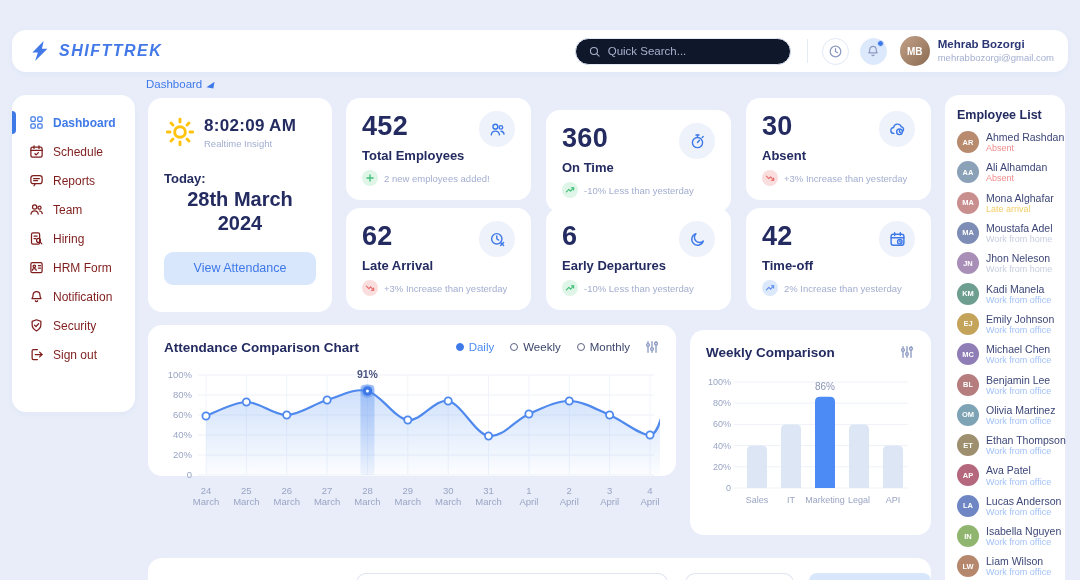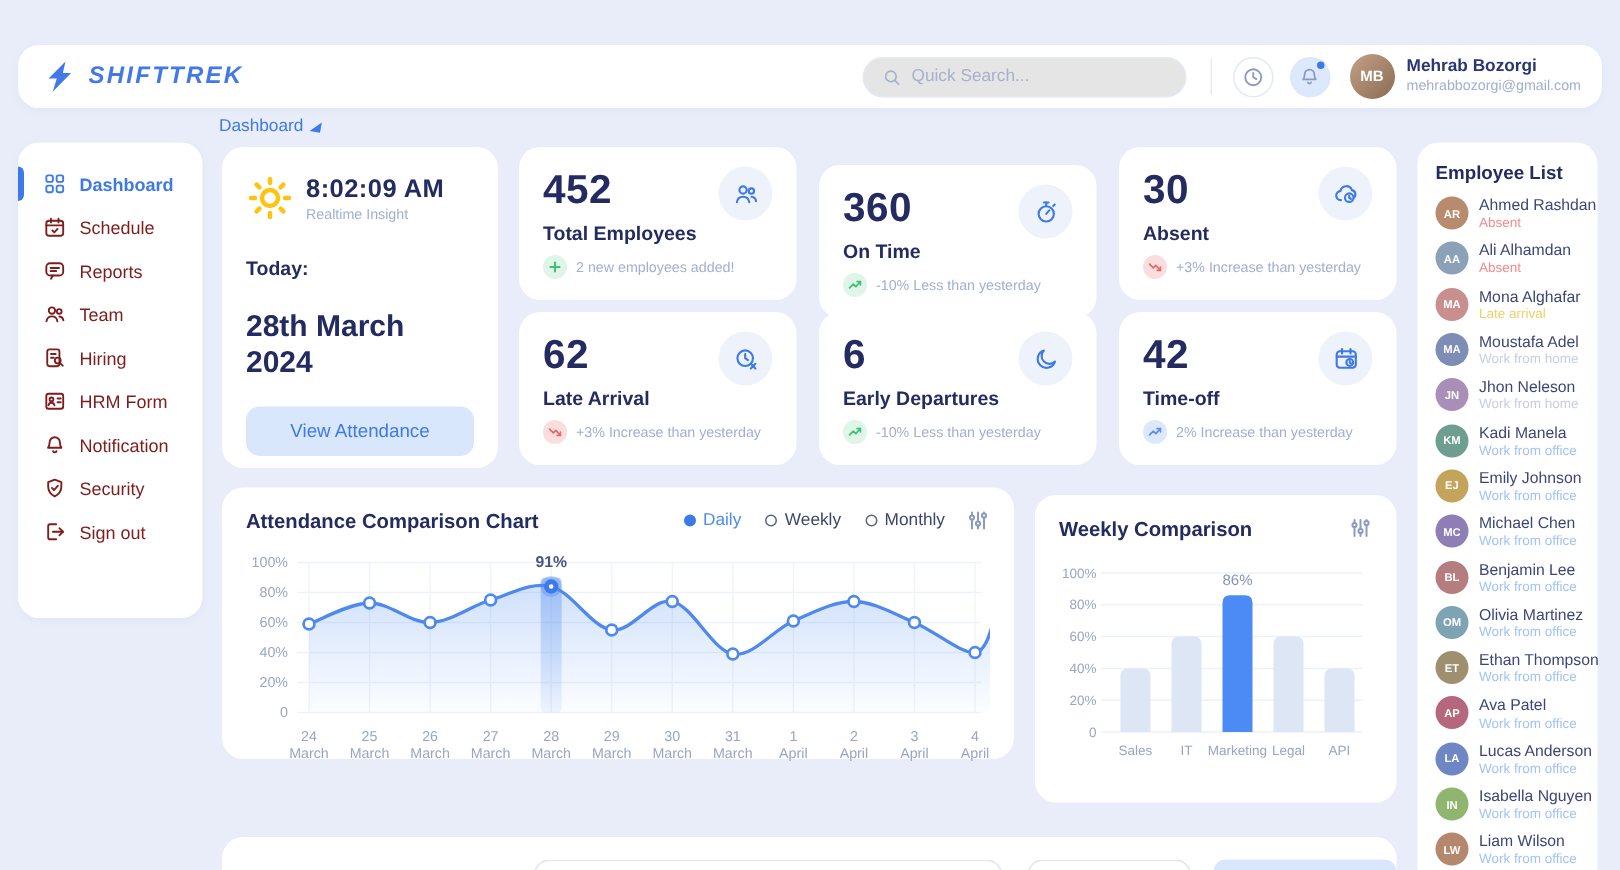--- a/index.html
+++ b/index.html
@@ -5,21 +5,21 @@
   * { margin:0; padding:0; box-sizing:border-box; }
   html,body { width:1080px; height:580px; }
   body { font-family:"Liberation Sans","DejaVu Sans",sans-serif; background:#E8EDF9; overflow:hidden; }
   .page { position:relative; width:1080px; height:580px; overflow:hidden; }
   .card { background:#fff; border-radius:14px; position:absolute; }
 
   
   .topbar { left:12px; top:30px; width:1056px; height:42px; display:flex; align-items:center; padding:0 14px 0 18px; box-shadow:0 2px 6px rgba(80,110,180,.05); }
   .brand { display:flex; align-items:center; gap:7px; }
   .brand-text { font-size:16px; font-weight:800; letter-spacing:1.5px; color:#4278E8; font-style:italic; }
-  .search { margin-left:auto; display:flex; align-items:center; gap:7px; width:216px; height:27px; border:1px solid #E2E8F5; border-radius:14px; padding:0 12px; color:#A6B0CC; background:#e5e5e5; }
+  .search { margin-left:auto; display:flex; align-items:center; gap:7px; width:216px; height:27px; border:1px solid #E2E8F5; border-radius:14px; padding:0 12px; color:#A6B0CC; background:#0f172a; }
   .search input { border:none; outline:none; font-size:11.5px; color:#6B7590; width:100%; background:transparent; font-family:inherit; }
   .search input::placeholder { color:#A6B0CC; }
   .tb-divider { width:1px; height:24px; background:#E5EAF5; margin:0 14px 0 16px; }
   .icon-btn { width:27px; height:27px; border-radius:50%; display:flex; align-items:center; justify-content:center; color:#8C99C0; border:1px solid #E2E8F5; background:#fff; position:relative; cursor:pointer; }
   .icon-btn.bell { background:#DCE8FB; border-color:#DCE8FB; margin-left:11px; }
   .icon-btn .dot { position:absolute; top:1px; right:2px; width:7px; height:7px; border-radius:50%; background:#3E79E8; border:1.5px solid #DCE8FB; }
   .user { display:flex; align-items:center; gap:8px; margin-left:13px; }
   .avatar { width:30px; height:30px; border-radius:50%; display:flex; align-items:center; justify-content:center; color:#fff; font-size:10px; font-weight:700; background:linear-gradient(135deg,#C3A188,#8A6B52); flex:none; }
   .user-name { font-size:11.5px; font-weight:700; color:#2B3674; line-height:1.2; }
   .user-email { font-size:9.5px; color:#A3AED0; line-height:1.2; }
@@ -34,37 +34,37 @@
   .side-item .s-ic { width:15px; height:15px; flex:none; display:flex; }
   .side-item.active { color:#3E79E8; font-weight:700; }
   .side-item.active::before { content:""; position:absolute; left:0; top:3px; width:4px; height:23px; border-radius:0 4px 4px 0; background:#3E79E8; }
 
   
   .clock-card { left:148px; top:98px; width:184px; height:214px; padding:18px 16px; }
   .clock-top { display:flex; align-items:flex-start; gap:8px; }
   .clock-time { font-size:17px; font-weight:800; color:#232B60; letter-spacing:.3px; }
   .clock-cap { font-size:9.5px; color:#A3AED0; margin-top:2px; }
   .today-label { margin-top:22px; font-size:13px; font-weight:700; color:#232B60; }
-  .today-date { font-size:20px; font-weight:800; color:#232B60; line-height:1.22; margin-top:20px; }
+  .today-date { font-size:20px; font-weight:800; color:#232B60; line-height:1.22; margin-top:1px;text-align:center; }
   .view-att { margin-top:16px; width:100%; height:33px; border:none; border-radius:9px; background:#D9E7FD; color:#3E79E8; font-size:12.5px; font-family:inherit; cursor:pointer; }
 
   
   .stat-card { width:185px; height:102px; padding:13px 16px 0; }
   .stat-top { display:flex; justify-content:space-between; align-items:flex-start; }
   .stat-value { font-size:27px; font-weight:800; color:#232B60; letter-spacing:.3px; }
   .stat-ic { width:36px; height:36px; border-radius:50%; background:#EEF2FB; color:#3E79E8; display:flex; align-items:center; justify-content:center; }
   .stat-label { font-size:13px; font-weight:700; color:#232B60; margin-top:1px; }
   .stat-note { display:flex; align-items:center; gap:6px; margin-top:7px; font-size:9.5px; color:#A3AED0; }
   .badge { width:16px; height:16px; border-radius:50%; display:flex; align-items:center; justify-content:center; flex:none; }
   .badge.green { background:#DEF5E7; color:#3FBF77; }
   .badge.red   { background:#FADEDE; color:#E66A6A; }
   .badge.blue  { background:#DCE8FB; color:#5B8DEF; }
 
   
-  .line-card { left:148px; top:325px; width:528px; height:181px; padding:14px 16px 10px; }
+  .line-card { left:148px; top:325px; width:528px; height:151px; padding:14px 16px 10px; }
   .bar-card  { left:690px; top:330px; width:241px; height:205px; padding:14px 16px 10px; }
   .chart-head { display:flex; align-items:center; }
   .chart-title { font-size:13.5px; font-weight:700; color:#232B60; }
   .views { margin-left:auto; display:flex; align-items:center; gap:16px; margin-right:14px; }
   .view-opt { display:flex; align-items:center; gap:5px; font-size:11.5px; color:#3C466B; cursor:pointer; }
   .view-opt .rdot { width:8px; height:8px; border-radius:50%; border:1.5px solid #5B6484; }
   .view-opt.sel { color:#4C8BF5; }
   .view-opt.sel .rdot { background:#3E79E8; border-color:#3E79E8; }
   .filter-ic { color:#8C99C0; cursor:pointer; display:flex; margin-left:auto; }
   .line-card .filter-ic { margin-left:0; }

